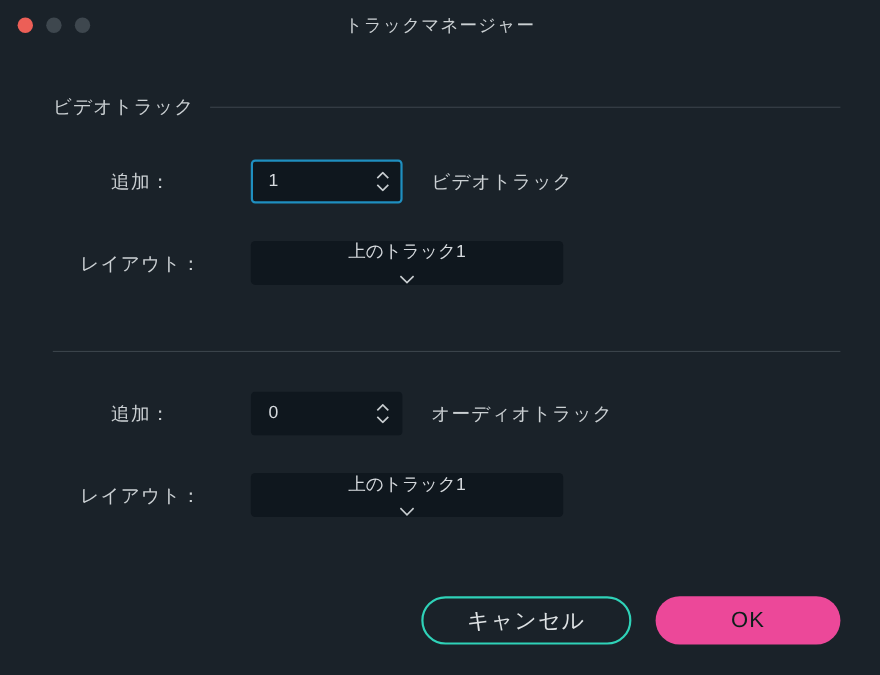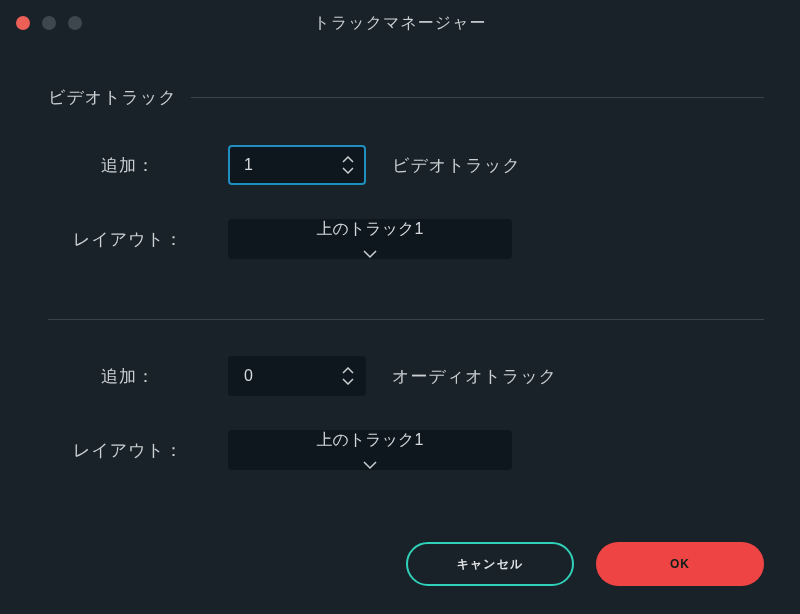--- a/index.html
+++ b/index.html
@@ -118,34 +118,34 @@
       right: 36px;
       display: flex;
       gap: 22px;
     }
     .btn {
       height: 44px;
       border-radius: 22px;
       display: flex;
       align-items: center;
       justify-content: center;
-      font-size: 12px;
-      font-weight: 700;
+      font-size: 20px;
+      font-weight: 400;
       padding: 0 40px;
       cursor: pointer;
       letter-spacing: 1px;
     }
     .btn.cancel {
       border: 2px solid #2fd2b8;
       color: #dfe3e5;
       background: transparent;
       min-width: 168px;
     }
     .btn.ok {
-      background: #ef4444;
+      background: #ec4899;
       color: #0b1f1a;
       min-width: 168px;
     }
   </style>
 </head>
 <body>
 
 <div class="titlebar">
   <div class="traffic-lights">
     <div class="tl red"></div>

